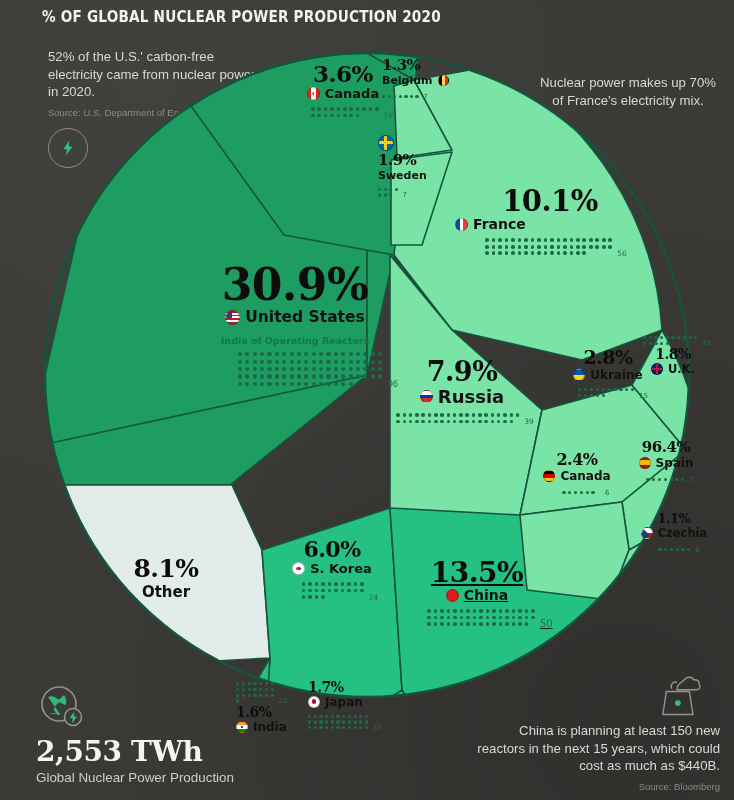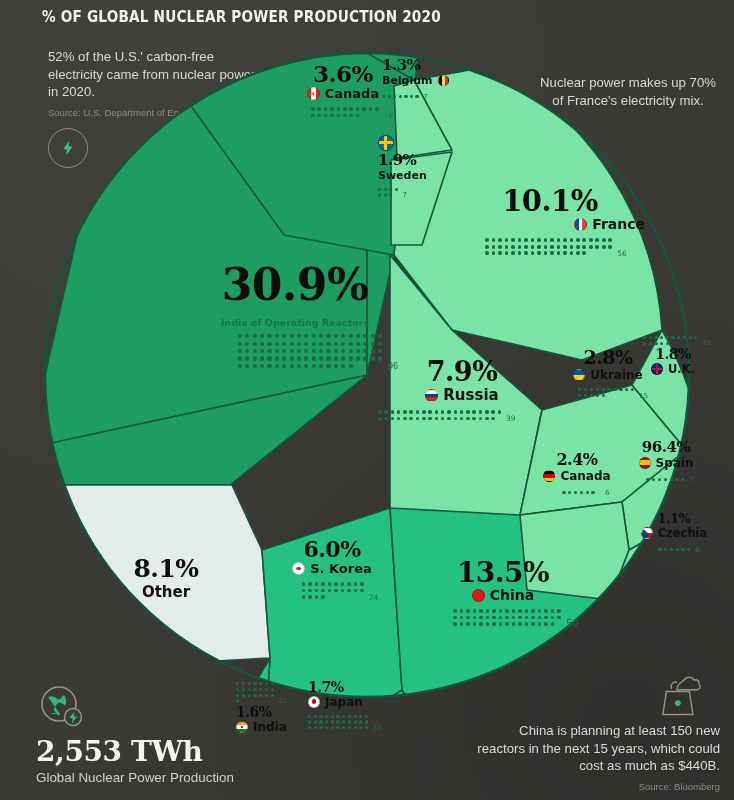--- a/index.html
+++ b/index.html
@@ -197,20 +197,26 @@
         <path fill="#7ae3a6" d="M498,485 L600,472 L607,520 L588,570 L505,560 Z"></path>
         <path fill="#7ae3a6" d="M607,520 L648,497 A322,322 0 0 1 620,560 L588,570 Z"></path>
       </g>
       <circle cx="345" cy="345" r="322" fill="none" stroke="#15553c" stroke-width="2.4"></circle>
     </svg>
   </div>
 
   <div id="labels">
       <div class="lbl" style="left: 175px; top: 262px; width: 240px;">
         <span class="pct" style="font-size:44px;line-height:46.2px">30.9%</span>
+        <span class="nmrow" style="justify-content:center">
+          <span class="flag" style="width:15px;height:15px;background:linear-gradient(#b22234 0 14%, #fff 14% 28%, #b22234 28% 42%, #fff 42% 56%, #b22234 56% 70%, #fff 70% 84%, #b22234 84% 100%)">
+            <span style="position:absolute;left:0;top:0;width:46%;height:54%;background:#3c3b6e"></span>
+          </span>
+          <span class="nm" style="font-size:15.5px">United States</span>
+        </span>
         <span class="caption" style="font-size:9.5px;display:block;margin-top:9px">India of Operating Reactors</span>
         <span style="display:flex;align-items:flex-end;justify-content:center;margin-top:6px;margin-left:46px">
           <span class="dots" style="width:148px">
             <span class="dot" style="width:4.2px;height:4.2px;margin:0 3.2px 3.2px 0"></span>
             <span class="dot" style="width:4.2px;height:4.2px;margin:0 3.2px 3.2px 0"></span>
             <span class="dot" style="width:4.2px;height:4.2px;margin:0 3.2px 3.2px 0"></span>
             <span class="dot" style="width:4.2px;height:4.2px;margin:0 3.2px 3.2px 0"></span>
             <span class="dot" style="width:4.2px;height:4.2px;margin:0 3.2px 3.2px 0"></span>
             <span class="dot" style="width:4.2px;height:4.2px;margin:0 3.2px 3.2px 0"></span>
             <span class="dot" style="width:4.2px;height:4.2px;margin:0 3.2px 3.2px 0"></span>
@@ -300,21 +306,21 @@
             <span class="dot" style="width:4.2px;height:4.2px;margin:0 3.2px 3.2px 0"></span>
             <span class="dot" style="width:4.2px;height:4.2px;margin:0 3.2px 3.2px 0"></span>
             <span class="dot" style="width:4.2px;height:4.2px;margin:0 3.2px 3.2px 0"></span>
             <span class="dot" style="width:4.2px;height:4.2px;margin:0 3.2px 3.2px 0"></span>
             <span class="dot" style="width:4.2px;height:4.2px;margin:0 3.2px 3.2px 0"></span>
             <span class="dot" style="width:4.2px;height:4.2px;margin:0 3.2px 3.2px 0"></span>
           </span>
           <span class="dotcount" style="font-size:8px;margin-left:2px">96</span>
         </span>
       </div>
-      <div class="lbl" style="left: 418px; top: 558px; width: 170px;">
+      <div class="lbl" style="left: 392px; top: 558px; width: 170px; text-decoration: underline;">
         <span class="pct" style="font-size:28px;line-height:29.400000000000002px">13.5%</span>
         <span class="nmrow" style="justify-content:center">
           <span class="flag" style="width:13px;height:13px;background:radial-gradient(circle,#e01a1a 0 100%)"></span>
           <span class="nm" style="font-size:14px">China</span>
         </span>
         <span style="display:flex;align-items:flex-end;justify-content:center;margin-top:6px;margin-left:26px">
           <span class="dots" style="width:110.5px">
             <span class="dot" style="width:3.6px;height:3.6px;margin:0 2.9px 2.9px 0"></span>
             <span class="dot" style="width:3.6px;height:3.6px;margin:0 2.9px 2.9px 0"></span>
             <span class="dot" style="width:3.6px;height:3.6px;margin:0 2.9px 2.9px 0"></span>
@@ -364,21 +370,21 @@
             <span class="dot" style="width:3.6px;height:3.6px;margin:0 2.9px 2.9px 0"></span>
             <span class="dot" style="width:3.6px;height:3.6px;margin:0 2.9px 2.9px 0"></span>
             <span class="dot" style="width:3.6px;height:3.6px;margin:0 2.9px 2.9px 0"></span>
             <span class="dot" style="width:3.6px;height:3.6px;margin:0 2.9px 2.9px 0"></span>
           </span>
           <span class="dotcount" style="font-size:10px;margin-left:2px">50</span>
         </span>
       </div>
       <div class="lbl" style="left: 455px; top: 186px; width: 190px;">
         <span class="pct" style="font-size:29px;line-height:30.450000000000003px">10.1%</span>
-        <span class="nmrow" style="justify-content:flex-end">
+        <span class="nmrow" style="justify-content:flex-start">
           <span class="flag" style="width:13px;height:13px;background:linear-gradient(90deg,#0055a4 0 33%, #fff 33% 66%, #ef4135 66% 100%)"></span>
           <span class="nm" style="font-size:14px">France</span>
         </span>
         <span style="display:flex;align-items:flex-end;justify-content:center;margin-top:6px;margin-left:12px">
           <span class="dots" style="width:130px">
             <span class="dot" style="width:3.6px;height:3.6px;margin:0 2.9px 2.9px 0"></span>
             <span class="dot" style="width:3.6px;height:3.6px;margin:0 2.9px 2.9px 0"></span>
             <span class="dot" style="width:3.6px;height:3.6px;margin:0 2.9px 2.9px 0"></span>
             <span class="dot" style="width:3.6px;height:3.6px;margin:0 2.9px 2.9px 0"></span>
             <span class="dot" style="width:3.6px;height:3.6px;margin:0 2.9px 2.9px 0"></span>
@@ -435,23 +441,23 @@
             <span class="dot" style="width:3.6px;height:3.6px;margin:0 2.9px 2.9px 0"></span>
           </span>
           <span class="dotcount" style="font-size:7.5px;margin-left:2px">56</span>
         </span>
       </div>
       <div class="lbl" style="left: 104px; top: 556px; width: 124px;"><span class="pct" style="font-size:25px;line-height:26.25px">8.1%</span><span class="nm" style="font-size:15px">Other</span></div>
       <div class="lbl" style="left: 372px; top: 358px; width: 180px;">
         <span class="pct" style="font-size:27px;line-height:28.35px">7.9%</span>
         <span class="nmrow" style="justify-content:center">
           <span class="flag" style="width:13px;height:13px;background:linear-gradient(#fff 0 33%, #0039a6 33% 66%, #d52b1e 66% 100%)"></span>
-          <span class="nm" style="font-size:15px">Russia</span>
-        </span>
-        <span style="display:flex;align-items:flex-end;margin-top:6px;margin-left:6px">
+          <span class="nm" style="font-size:18px">Russia</span>
+        </span>
+        <span style="display:flex;align-items:flex-end;justify-content:center;margin-top:6px;margin-left:6px">
           <span class="dots" style="width:126px">
             <span class="dot" style="width:3.5px;height:3.5px;margin:0 2.8px 2.8px 0"></span>
             <span class="dot" style="width:3.5px;height:3.5px;margin:0 2.8px 2.8px 0"></span>
             <span class="dot" style="width:3.5px;height:3.5px;margin:0 2.8px 2.8px 0"></span>
             <span class="dot" style="width:3.5px;height:3.5px;margin:0 2.8px 2.8px 0"></span>
             <span class="dot" style="width:3.5px;height:3.5px;margin:0 2.8px 2.8px 0"></span>
             <span class="dot" style="width:3.5px;height:3.5px;margin:0 2.8px 2.8px 0"></span>
             <span class="dot" style="width:3.5px;height:3.5px;margin:0 2.8px 2.8px 0"></span>
             <span class="dot" style="width:3.5px;height:3.5px;margin:0 2.8px 2.8px 0"></span>
             <span class="dot" style="width:3.5px;height:3.5px;margin:0 2.8px 2.8px 0"></span>

